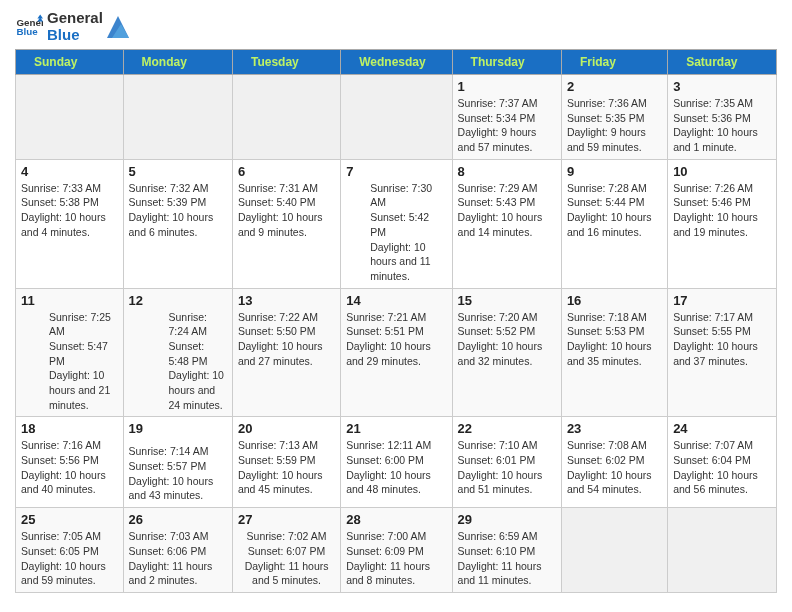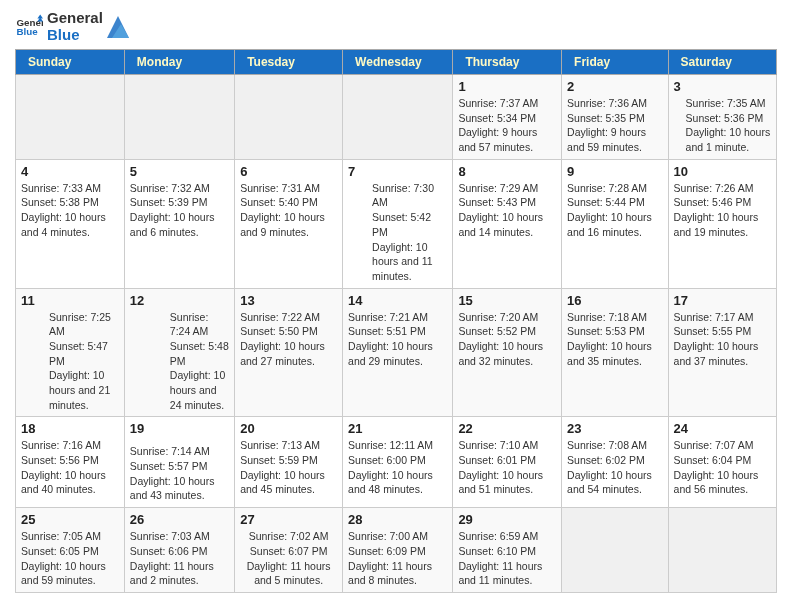--- a/index.html
+++ b/index.html
@@ -37,24 +37,24 @@
       font-size: 14px;
       color: #555;
     }
     .calendar {
       width: 100%;
       border-collapse: collapse;
       font-size: 11px;
     }
     .calendar thead tr th {
       background-color: #1a6fc4;
-      color: #fef9c3;
+      color: #bef264;
       font-size: 12px;
       font-weight: bold;
-      padding: 5px 12px;
+      padding: 5px 18px;
       text-align: left;
       border: 1px solid #aaa;
       margin-left: 26px;
     }
     .calendar tbody tr td {
       border: 1px solid #ccc;
       vertical-align: top;
       padding: 4px 5px;
       width: 113px;
       height: 80px;
@@ -133,21 +133,21 @@
 Daylight: 9 hours and 57 minutes.</div>
         </td>
         <td>
           <div class="day-num">2</div>
           <div class="day-info" style="white-space: pre-line;">Sunrise: 7:36 AM
 Sunset: 5:35 PM
 Daylight: 9 hours and 59 minutes.</div>
         </td>
         <td>
           <div class="day-num">3</div>
-          <div class="day-info" style="white-space: pre-line; margin-left: 12px;">Sunrise: 7:35 AM
+          <div class="day-info" style="white-space: pre-line;">Sunrise: 7:35 AM
 Sunset: 5:36 PM
 Daylight: 10 hours and 1 minute.</div>
         </td>
       </tr>
       <tr>
         <td>
           <div class="day-num">4</div>
           <div class="day-info" style="white-space: pre-line;">Sunrise: 7:33 AM
 Sunset: 5:38 PM
 Daylight: 10 hours and 4 minutes.</div>

